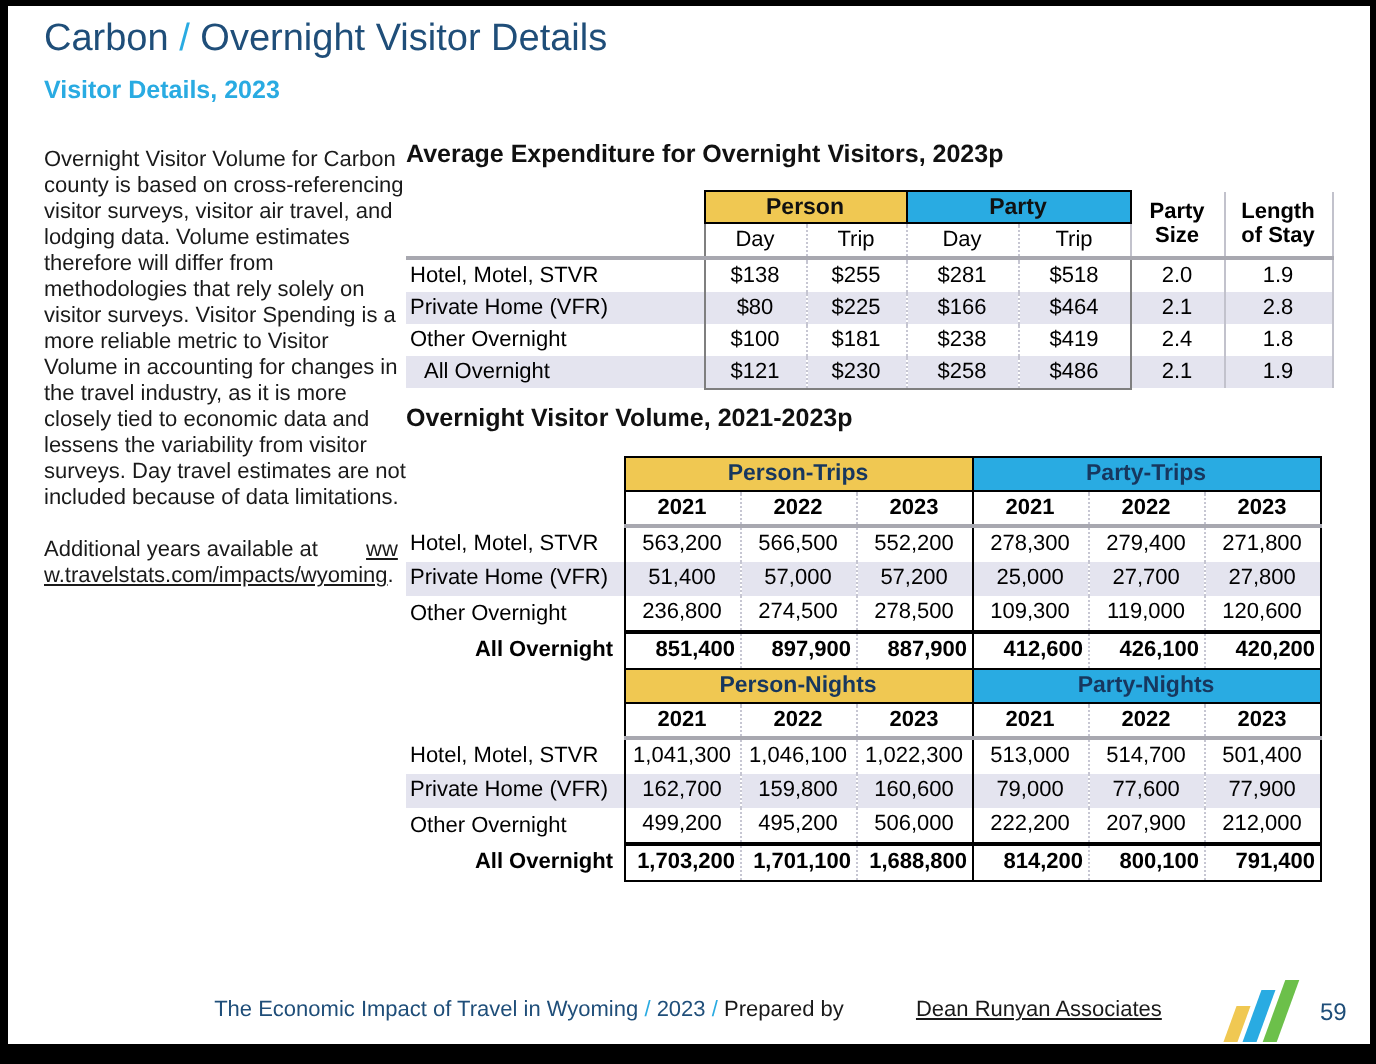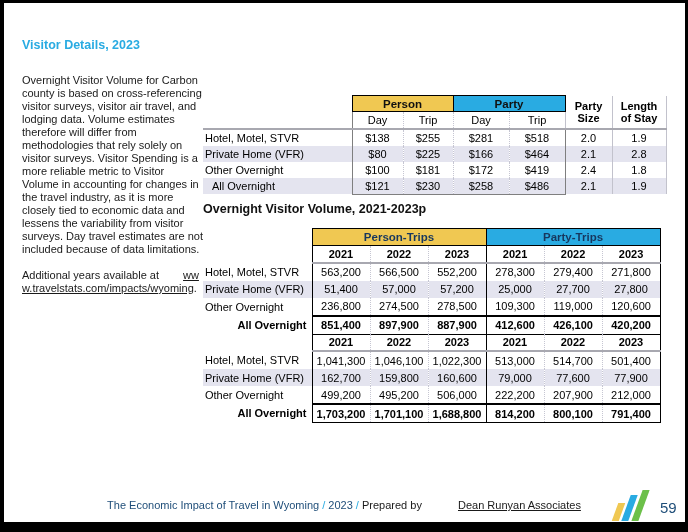--- a/index.html
+++ b/index.html
@@ -55,51 +55,53 @@
   .vt tr.yhead th { height:15px; }
   .vt td { height:17px; }
   .vt .g { border:1px solid #000; font-weight:bold; font-size:11.5px; color:#17375E; text-align:center; }
   .vt .gy { background:var(--accent-yellow); }
   .vt .gb { background:var(--accent-blue); }
   .vt .y { font-weight:bold; text-align:center; }
   .b-l { border-left:1px solid #000; }
   .b-r { border-right:1px solid #000; }
   .dot { border-left:1px dotted #c6c6d2; }
   .vt tr.first .v, .vt tr.first .y2 { border-top:2px solid #a8a8b0; }
-  .vt tr.total td { font-weight:bold; }
+  .vt tr.total td { font-weight:bold;text-align:right; }
   .vt tr.total .v { border-top:2px solid #000; border-bottom:1px solid #000; }
   .vt tr.total .lbl { text-align:right; padding-right:5px; }
   .vt1 { left:203px; top:228px; }
   .vt2 { left:203px; top:334px; }
 
   
   .footer-text { position:absolute; left:0; right:0; top:499px; text-align:center; font-size:11px; color:var(--navy); }
   .footer-text .sep { color:var(--accent-blue); }
   .footer-text .prep { color:#1a1a1a; }
   .footer-text a { color:#1a1a1a; text-decoration:underline; cursor:pointer;padding-left:33px; }
   .logo { position:absolute; left:615px; top:488px; width:44px; height:33px; display:flex; align-items:flex-end; gap:4px; }
   .logo .bar { transform:skewX(-20deg); }
   .logo .bar.yellow { width:7px; height:18px; background:var(--accent-yellow); }
   .logo .bar.blue   { width:7px; height:26px; background:var(--accent-blue); }
   .logo .bar.green  { width:7px; height:31px; background:var(--logo-green); }
-  .page-num { position:absolute; left:660px; top:499px; font-size:15px; color:var(--navy); }
+  .page-num { position:absolute; left:660px; top:499px; font-size:12px; color:var(--navy); }
 </style>
 </head>
 <body>
 
 <div id="frame">
   <div class="page"></div>
 
+  <div class="title"><span>Carbon</span> <span class="sep">/</span> <span>Overnight Visitor Details</span></div>
   <div class="subtitle">Visitor Details, 2023</div>
 
   <div class="sidebar">
     <p>Overnight Visitor Volume for Carbon county is based on cross-referencing visitor surveys, visitor air travel, and lodging data. Volume estimates therefore will differ from methodologies that rely solely on visitor surveys. Visitor Spending is a more reliable metric to Visitor Volume in accounting for changes in the travel industry, as it is more closely tied to economic data and lessens the variability from visitor surveys. Day travel estimates are not included because of data limitations.</p>
     <p><span>Additional years available at </span><a>www.travelstats.com/impacts/wyoming</a><span>.</span></p>
   </div>
 
+  <div class="sec-title" style="left:203px; top:70px;">Average Expenditure for Overnight Visitors, 2023p</div>
 
   <table class="et">
     <colgroup>
         <col style="width:149px">
         <col style="width:51px">
         <col style="width:50px">
         <col style="width:56px">
         <col style="width:56px">
         <col style="width:47px">
         <col style="width:54px">
@@ -134,21 +136,21 @@
       <td class="v e-dot">$225</td>
       <td class="v e-dot">$166</td>
       <td class="v e-dot e-brd">$464</td>
       <td class="v l-lt">2.1</td>
       <td class="v l-lt l-rt">2.8</td>
     </tr>
     <tr>
       <td class="lbl">Other Overnight</td>
       <td class="v e-bl">$100</td>
       <td class="v e-dot">$181</td>
-      <td class="v e-dot">$172</td>
+      <td class="v e-dot">$238</td>
       <td class="v e-dot e-brd">$419</td>
       <td class="v l-lt">2.4</td>
       <td class="v l-lt l-rt">1.8</td>
     </tr>
     <tr class="shade total">
       <td class="lbl">All Overnight</td>
       <td class="v e-bl e-bb">$121</td>
       <td class="v e-dot e-bb">$230</td>
       <td class="v e-dot e-bb">$258</td>
       <td class="v e-dot e-brd e-bb">$486</td>
@@ -228,20 +230,25 @@
     <colgroup>
         <col style="width:109px">
         <col style="width:58px">
         <col style="width:58px">
         <col style="width:58px">
         <col style="width:58px">
         <col style="width:58px">
         <col style="width:58px">
       </colgroup>
     <tbody>
+        <tr class="ghead">
+      <td class="blank"></td>
+      <th class="g gy" colspan="3">Person-Nights</th>
+      <th class="g gb" colspan="3">Party-Nights</th>
+    </tr>
     <tr class="yhead">
       <td class="blank"></td>
       <th class="y b-l">2021</th>
       <th class="y dot">2022</th>
       <th class="y dot">2023</th>
       <th class="y b-l">2021</th>
       <th class="y dot">2022</th>
       <th class="y dot b-r">2023</th>
     </tr>
     <tr class="first">

